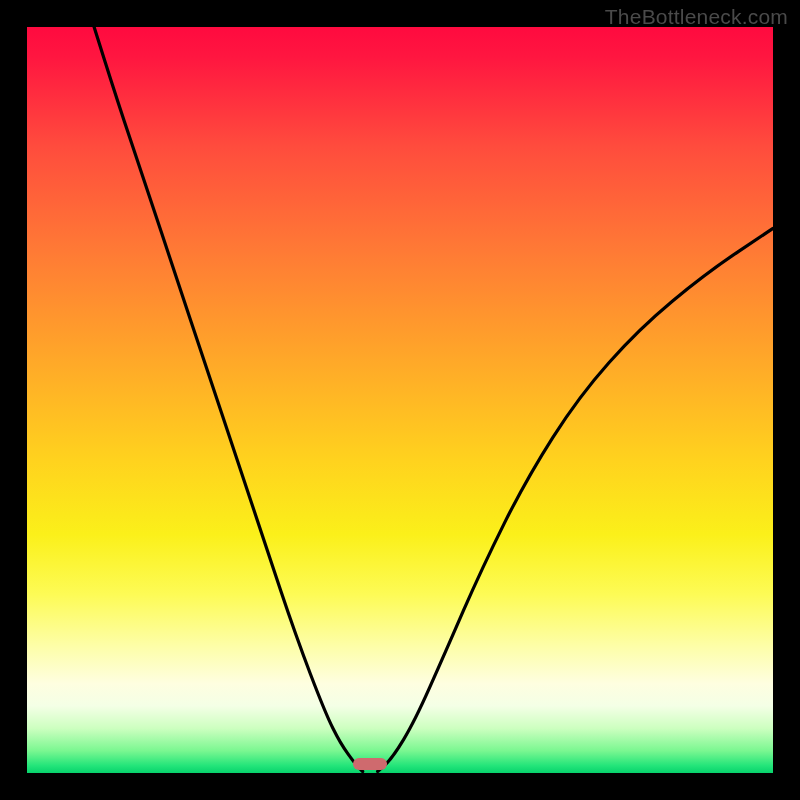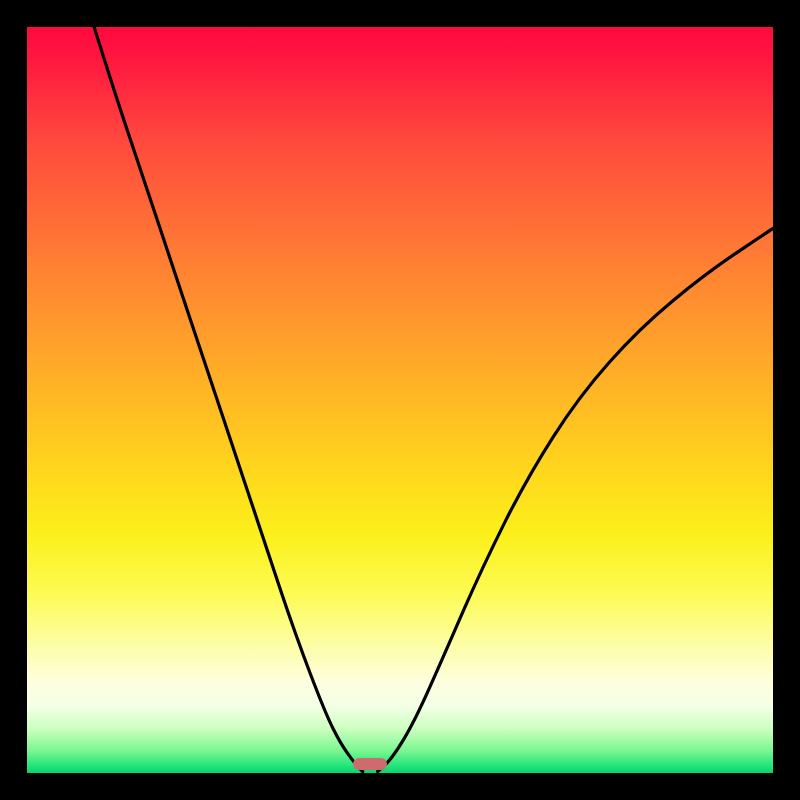--- a/index.html
+++ b/index.html
@@ -74,13 +74,14 @@
   <div class="plot">
 
     <svg class="curve" viewBox="0 0 746 746" preserveAspectRatio="none">
       <path d="M 67.1 0.0 Q 67.1 0.0 78.3 35.4 Q 89.5 70.9 104.4 115.6 Q 119.4 160.4 134.3 205.1 Q 149.2 249.9 164.1 294.7 Q 179.0 339.4 194.0 384.2 Q 208.9 428.9 223.8 473.7 Q 238.7 518.5 253.6 563.2 Q 268.6 608.0 283.5 647.2 Q 298.4 686.3 305.9 701.2 Q 313.3 716.2 320.8 726.6 Q 328.2 737.0 332.0 740.8 T 335.7 744.5" id="path-left" fill="none" stroke="#000" stroke-width="3.2" stroke-linecap="round"></path>
       <path d="M 350.6 744.5 Q 350.6 744.5 358.1 737.8 Q 365.5 731.1 376.7 712.4 Q 387.9 693.8 402.8 660.2 Q 417.8 626.6 436.4 583.7 Q 455.1 540.9 477.4 496.1 Q 499.8 451.3 525.9 410.3 Q 552.0 369.3 581.9 335.7 Q 611.7 302.1 645.3 274.2 Q 678.9 246.2 712.4 223.8 T 746.0 201.4" id="path-right" fill="none" stroke="#000" stroke-width="3.2" stroke-linecap="round"></path>
     </svg>
 
     <div class="marker" id="marker" style="left: 326.16px; top: 730.54px; background: rgb(207, 106, 110);"></div>
   </div>
 
+  <div class="watermark">TheBottleneck.com</div>
 </div>
 
 </body></html>

